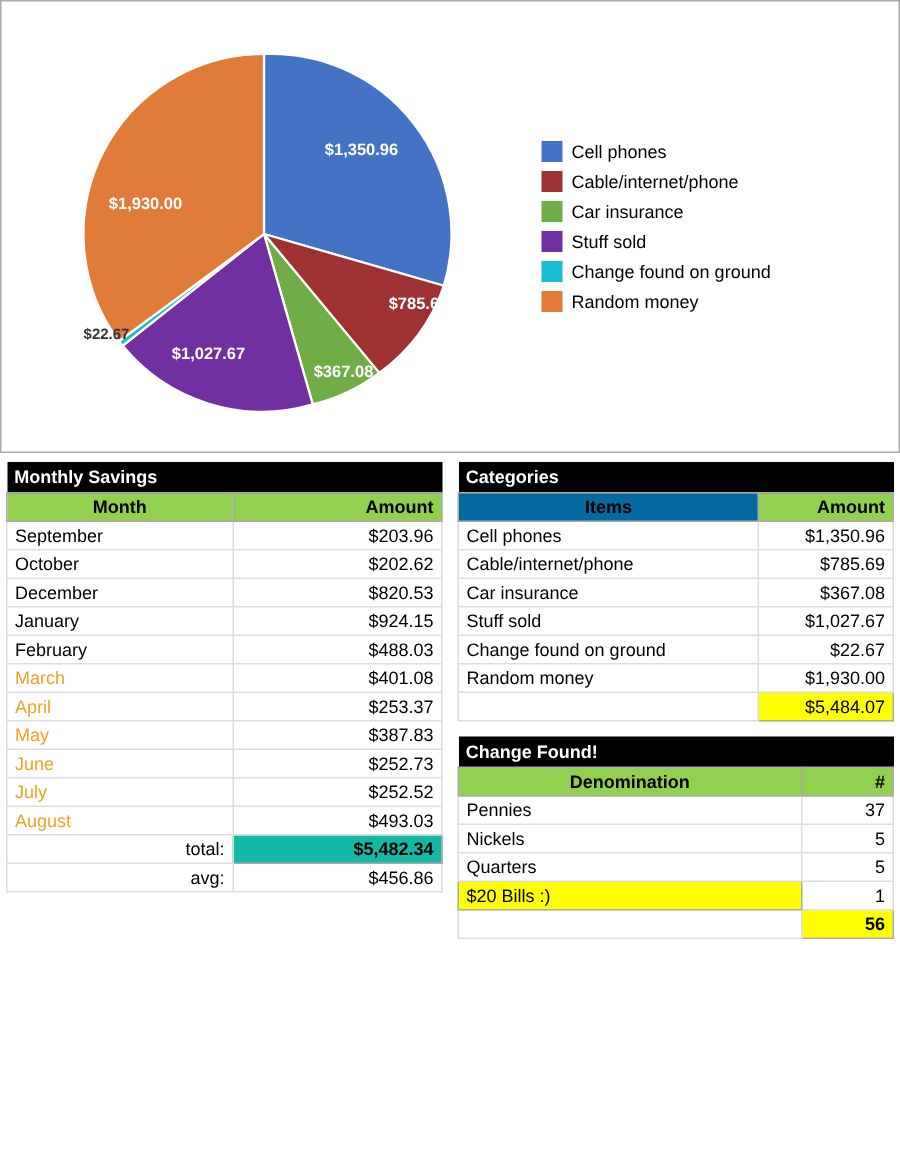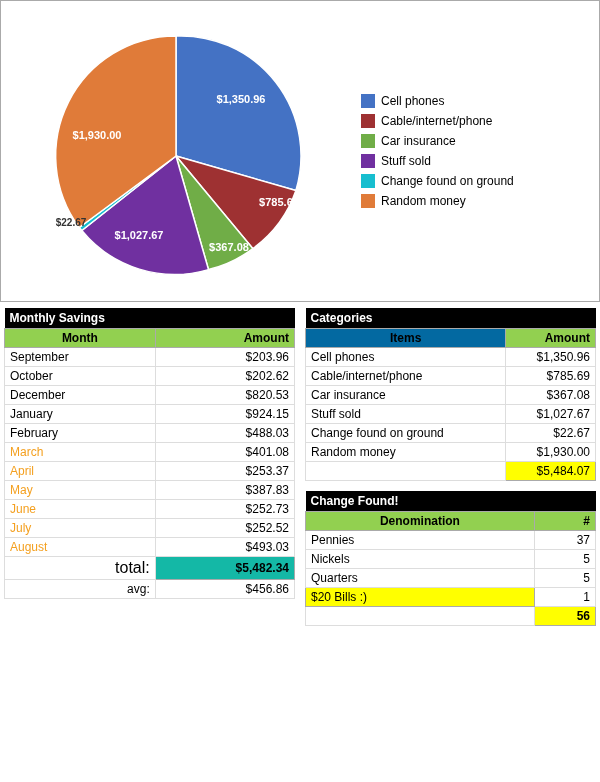--- a/index.html
+++ b/index.html
@@ -104,21 +104,21 @@
     .cell-amount {
       padding: 2px 5px;
       border: 1px solid #ddd;
       text-align: right;
     }
 
     .total-label {
       text-align: right;
       padding: 2px 5px;
       border: 1px solid #ddd;
-      font-size: 16px;
+      font-size: 12px;
     }
     .total-value {
       background: #14b8a6;
       font-weight: bold;
       padding: 2px 5px;
       border: 1px solid #aaa;
       text-align: right;
     }
     .avg-label {
       text-align: right;

